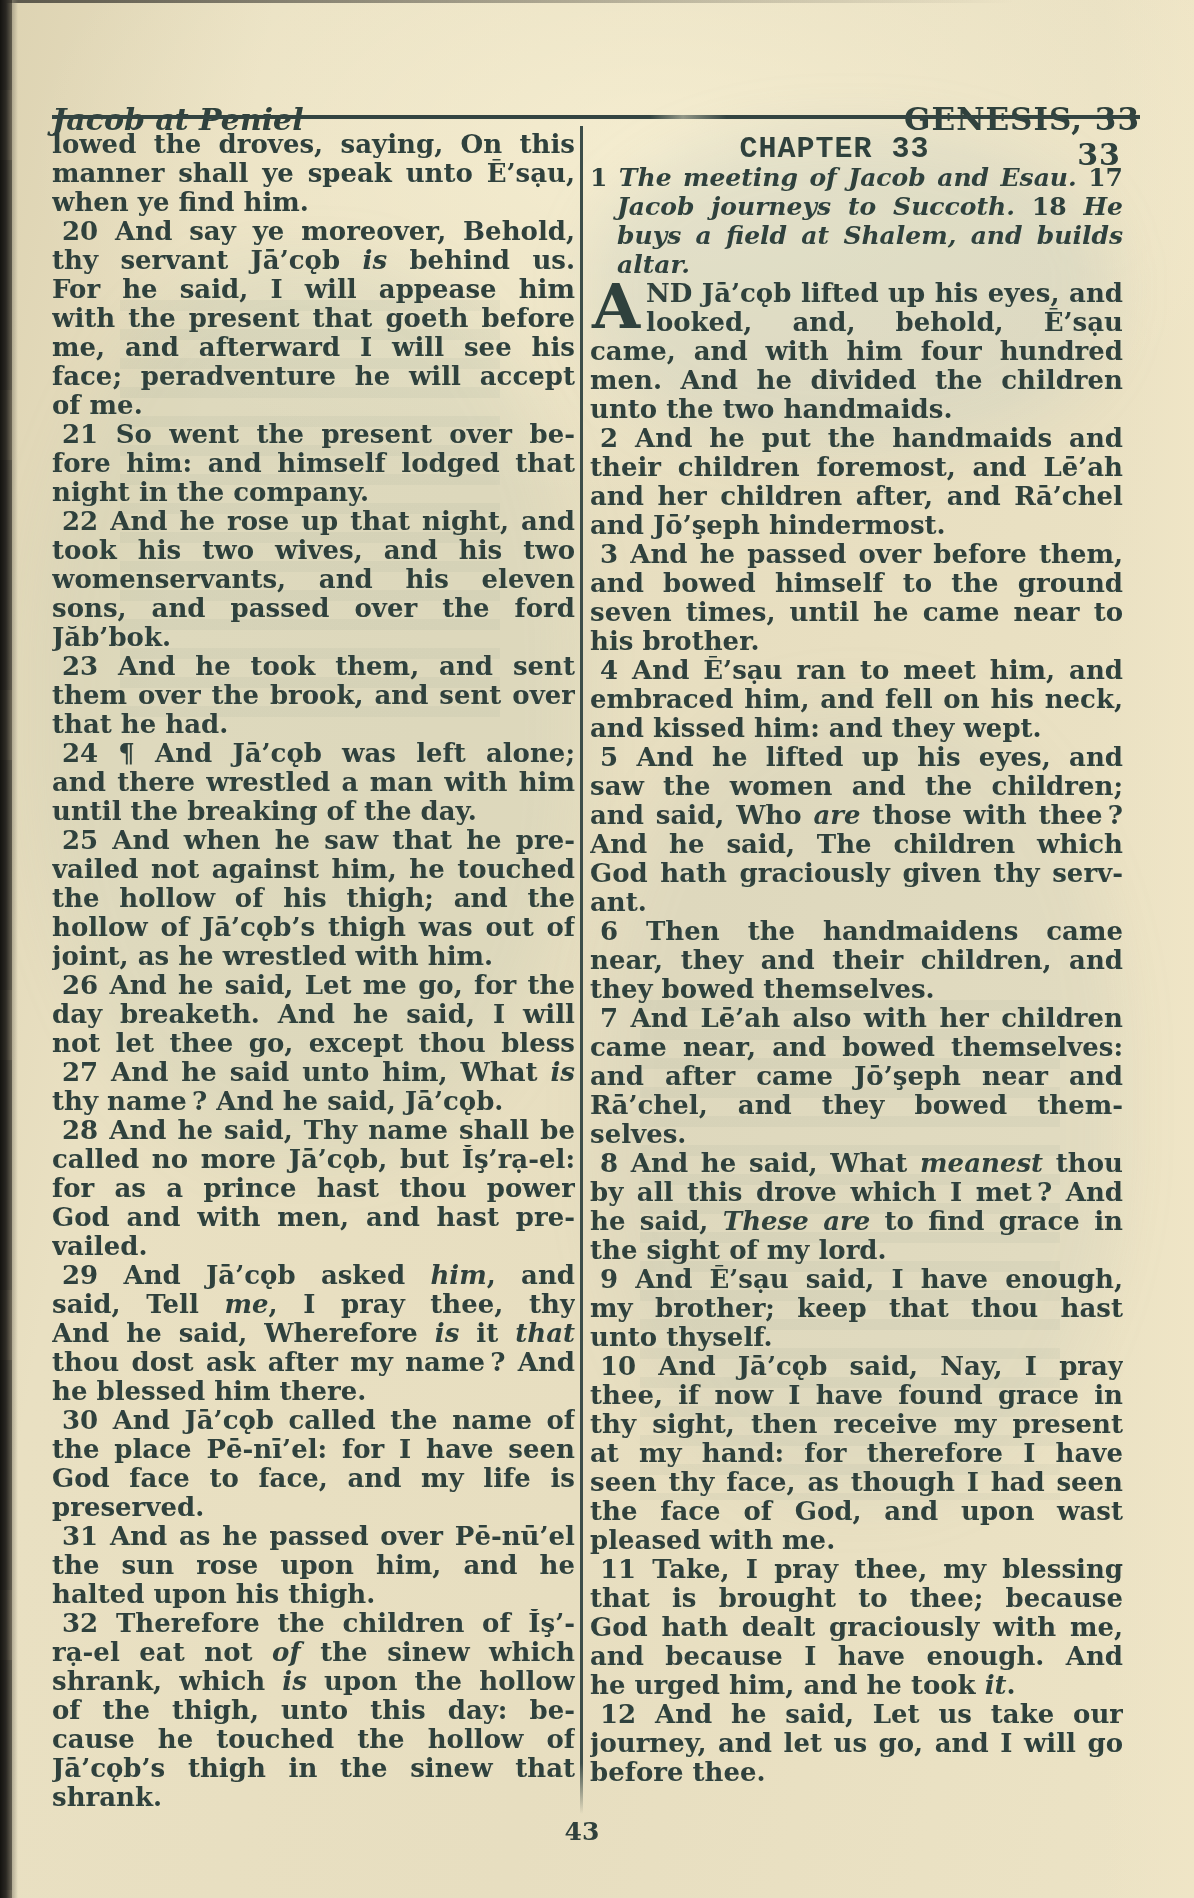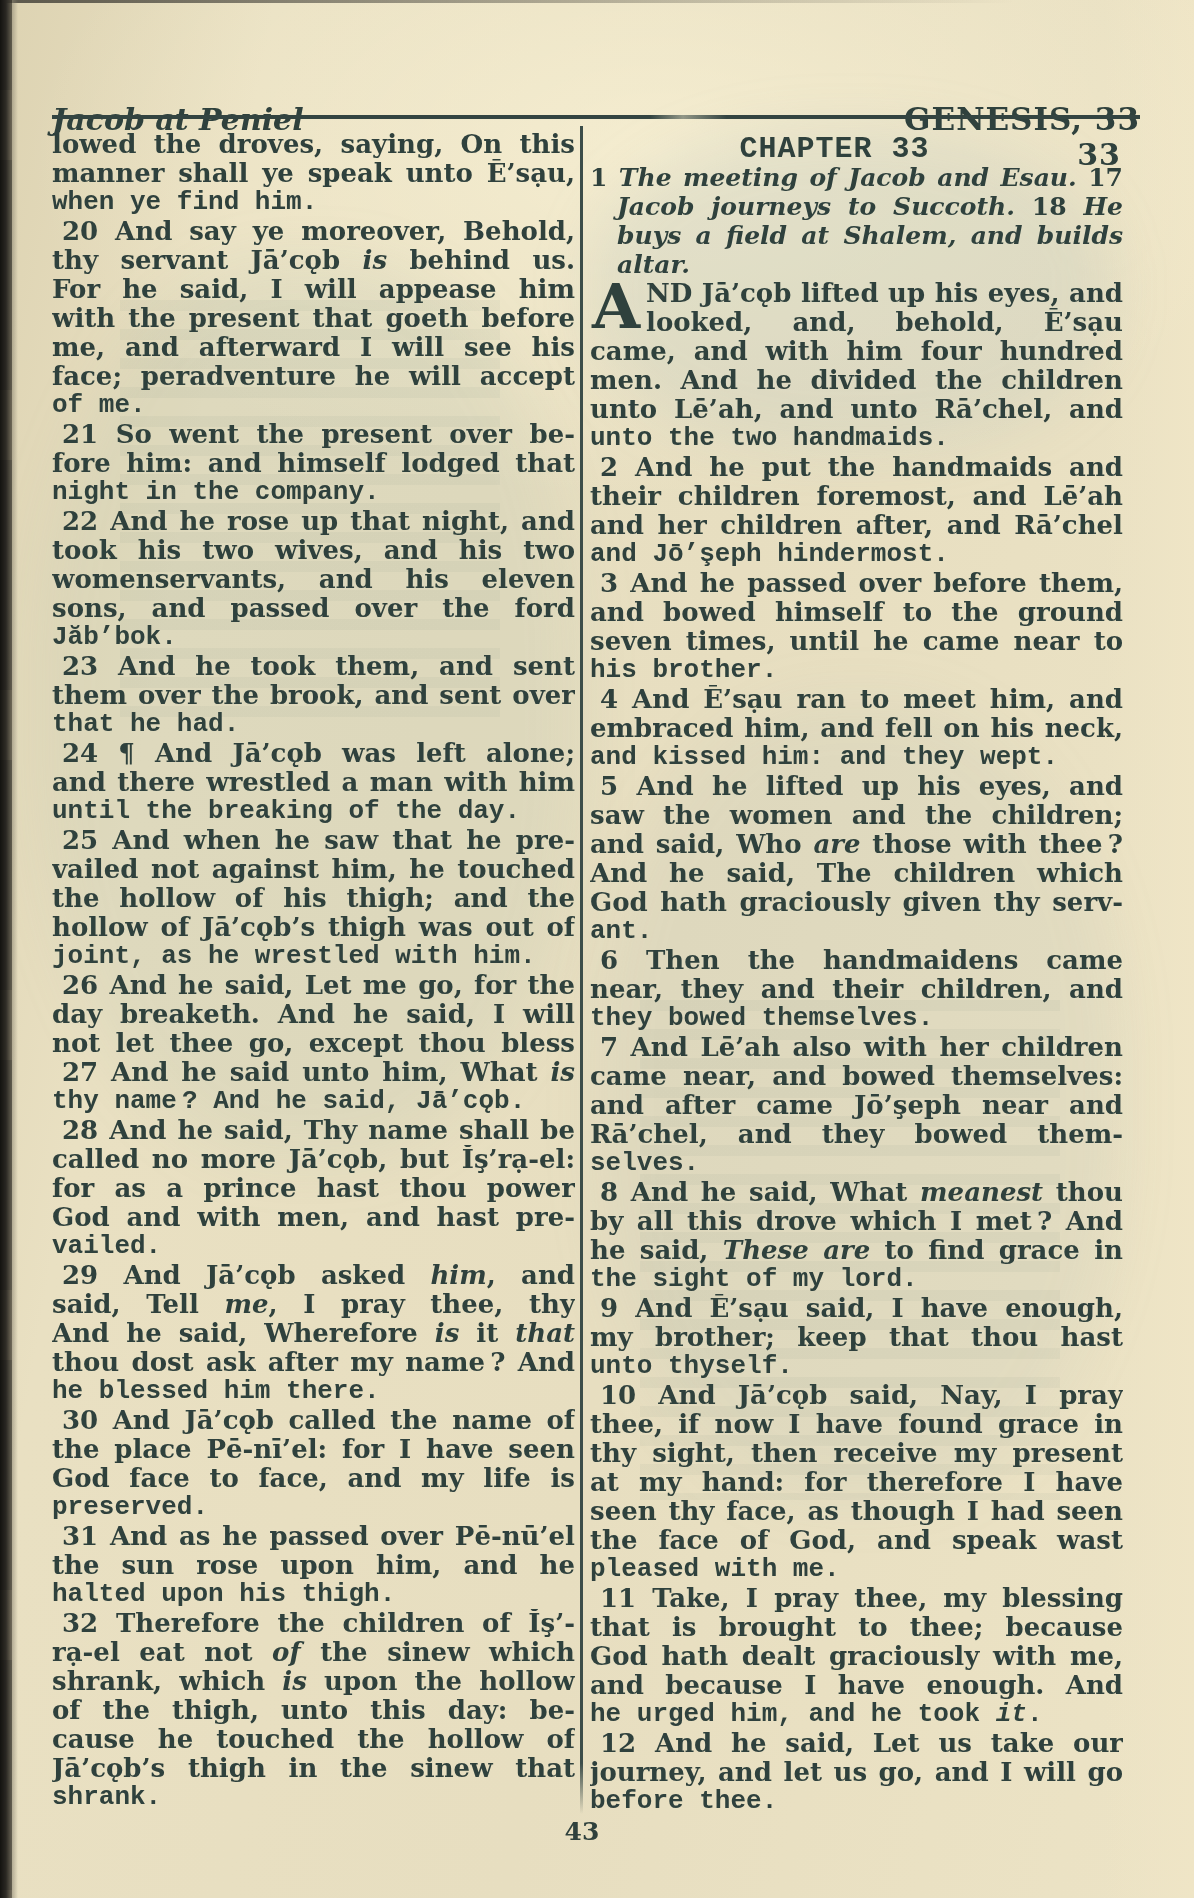--- a/index.html
+++ b/index.html
@@ -29,21 +29,21 @@
   .rh-left{font-style:italic;font-weight:bold;font-size:30px;line-height:42px;}
   .rh-right{font-weight:bold;font-size:31px;line-height:42px;letter-spacing:1px;margin-top:44px;}
   .rule{position:absolute;left:52px;top:115px;width:1088px;height:4px;background:#36474331;
     background:linear-gradient(to right,#334441 0 55%, #33444180 58%, #334441 62% 100%);}
   
   .col{position:absolute;top:130px;font-size:26px;font-weight:bold;}
   .col.left{left:52px;width:523px;}
   .col.right{left:590px;width:533px;}
   .divider{position:absolute;left:580px;top:126px;width:3px;height:1688px;background:linear-gradient(to bottom,#3c4d49 0 97%,#3c4d4900);}
   .line{height:29px;line-height:29px;text-align:justify;text-align-last:justify;overflow:hidden;}
-  .line.end{text-align-last:left;font-family:Liberation Mono, monospace;}
+  .line.end{text-align-last:left;}
   .line.v{padding-left:10px;}
   .line.ind{padding-left:56px;}
   .sumline{font-size:25px;height:29px;line-height:29px;text-align:justify;text-align-last:justify;overflow:hidden;}
   .sumline.end{text-align-last:left;}
   .sumline.si{padding-left:27px;}
   .chap-head{position:relative;height:33px;text-align:center;font-size:30px;line-height:33px;font-weight:bold;}
   .chap-head .ch-title{display:inline-block;transform:translateX(-22px);letter-spacing:1px;font-family:Liberation Mono, monospace;}
   .chap-head .ch-num{position:absolute;right:2px;top:8px;letter-spacing:1px;}
   .drop-cap{position:absolute;left:2px;top:150px;font-size:62px;line-height:54px;font-weight:bold;}
   .pageno{position:absolute;left:540px;top:1818px;width:84px;text-align:center;font-size:25px;font-weight:bold;line-height:28px;}
@@ -138,21 +138,20 @@
         <div class="sumline si"><i>Jacob journeys to Succoth.</i> 18 <i>He</i></div>
         <div class="sumline si"><i>buys a field at Shalem, and builds an</i></div>
         <div class="sumline end si"><i>altar.</i></div>
       </div>
     <div class="drop-cap">A</div>
     <div id="rightbody">
         <div class="line ind">ND Jā’cǫb lifted up his eyes, and</div>
         <div class="line ind">looked, and, behold, Ē’sạu</div>
         <div class="line">came, and with him four hundred</div>
         <div class="line">men.  And he divided the children</div>
-        <div class="line">unto Lē’ah, and unto Rā’chel, and</div>
         <div class="line end">unto the two handmaids.</div>
         <div class="line v">2 And he put the handmaids and</div>
         <div class="line">their children foremost, and Lē’ah</div>
         <div class="line">and her children after, and Rā’chel</div>
         <div class="line end">and Jō’şeph hindermost.</div>
         <div class="line v">3 And he passed over before them,</div>
         <div class="line">and bowed himself to the ground</div>
         <div class="line">seven times, until he came near to</div>
         <div class="line end">his brother.</div>
         <div class="line v">4 And Ē’sạu ran to meet him, and</div>
@@ -177,21 +176,21 @@
         <div class="line">he said, <i>These are</i> to find grace in</div>
         <div class="line end">the sight of my lord.</div>
         <div class="line v">9 And Ē’sạu said, I have enough,</div>
         <div class="line">my brother; keep that thou hast</div>
         <div class="line end">unto thyself.</div>
         <div class="line v">10 And Jā’cǫb said, Nay, I pray</div>
         <div class="line">thee, if now I have found grace in</div>
         <div class="line">thy sight, then receive my present</div>
         <div class="line">at my hand: for therefore I have</div>
         <div class="line">seen thy face, as though I had seen</div>
-        <div class="line">the face of God, and speak wast</div>
+        <div class="line">the face of God, and upon wast</div>
         <div class="line end">pleased with me.</div>
         <div class="line v">11 Take, I pray thee, my blessing</div>
         <div class="line">that is brought to thee; because</div>
         <div class="line">God hath dealt graciously with me,</div>
         <div class="line">and because I have enough.  And</div>
         <div class="line end">he urged him, and he took <i>it</i>.</div>
         <div class="line v">12 And he said, Let us take our</div>
         <div class="line">journey, and let us go, and I will go</div>
         <div class="line end">before thee.</div>
       </div>

